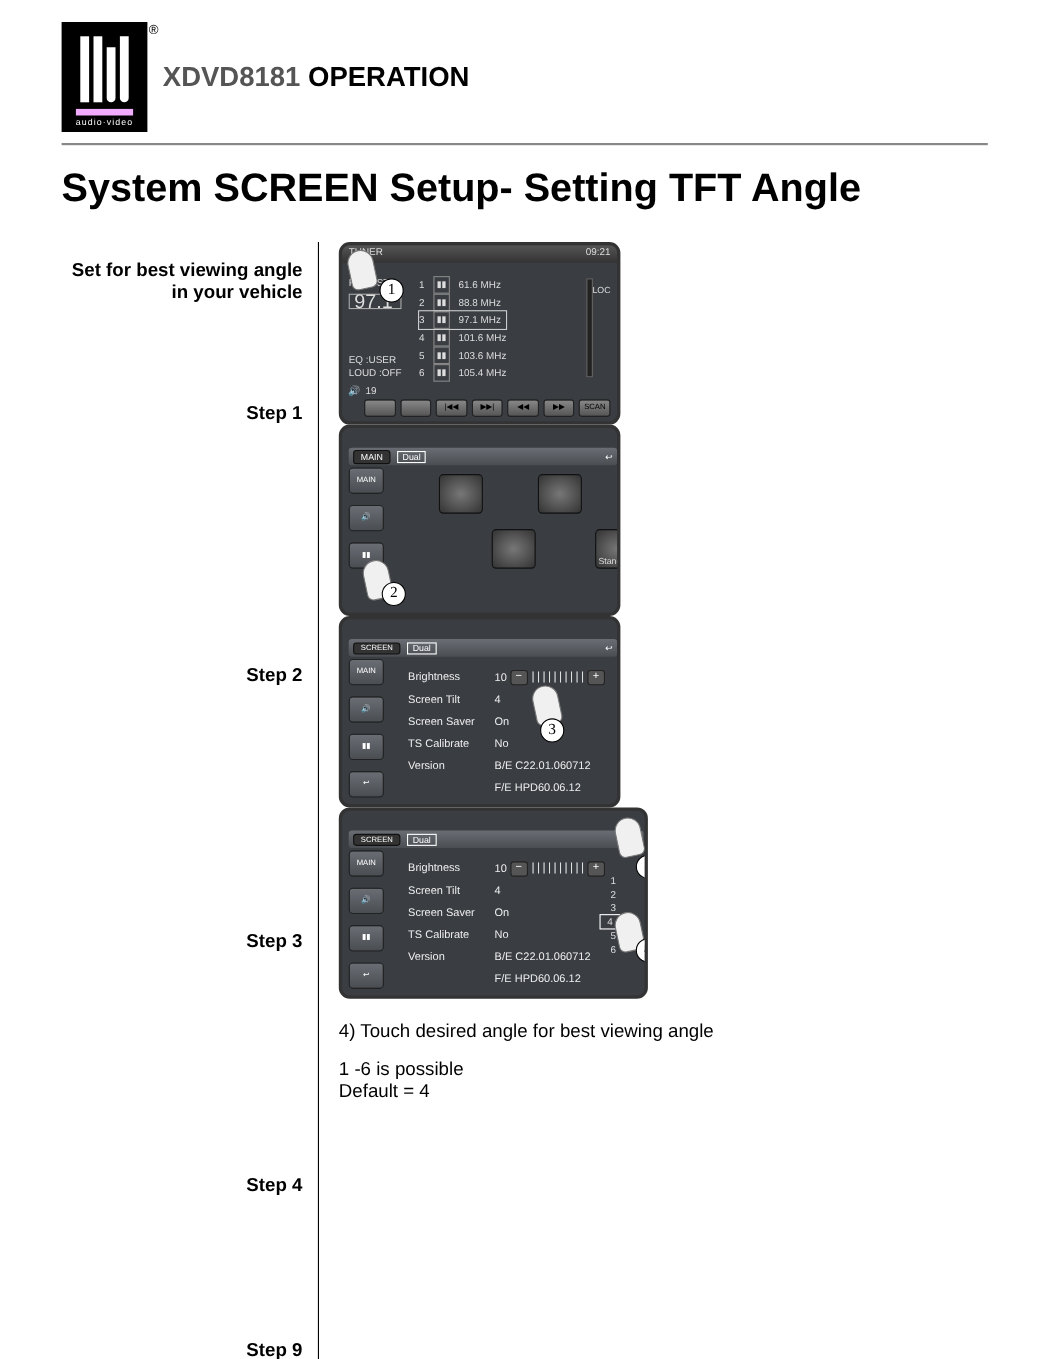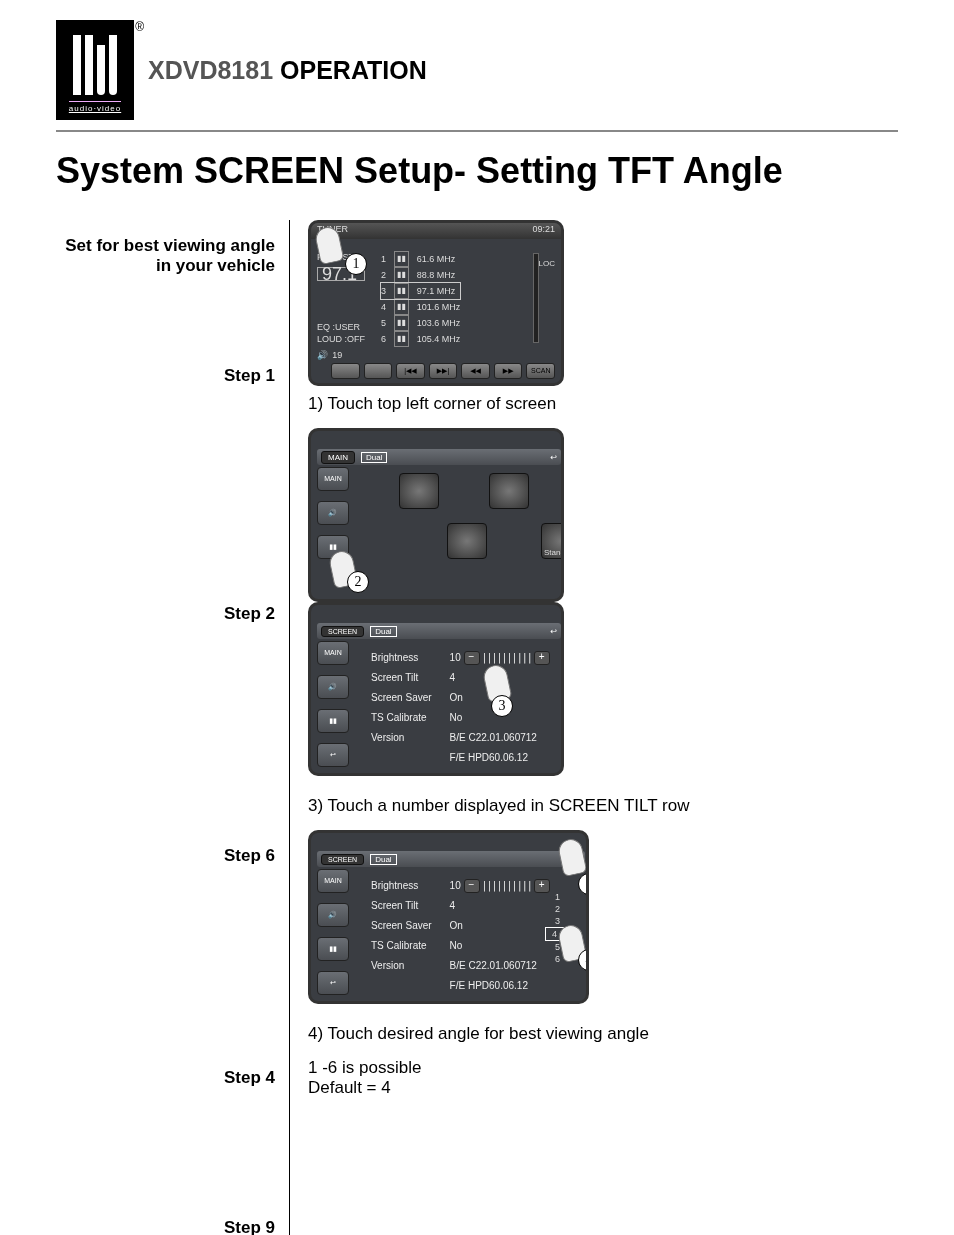--- a/index.html
+++ b/index.html
@@ -43,23 +43,22 @@
   }
   .logo-bars .b1 { height: 60px; }
   .logo-bars .b2 { height: 60px; }
   .logo-bars .b3 { height: 50px; border-radius: 0 0 8px 8px; }
   .logo-bars .b4 { height: 60px; border-radius: 0 0 8px 8px; }
   .logo-text {
     color: #fff;
     font-size: 8px;
     letter-spacing: 1px;
     margin-top: 6px;
-    border-top: 1px solid #f0abfc;
+    border-top: 6px solid #f0abfc;
     padding-top: 2px;
-    text-decoration: underline;
   }
   .reg { position:absolute; top:0; right:-10px; font-size:12px; }
   .header-title {
     font-size: 25px;
     color: #555;
     font-weight: bold;
   }
   .header-title .op { color: #000; }
   hr.sep {
     border: none;
@@ -290,21 +289,21 @@
 
   <hr class="sep">
 
   <h1 class="page-title">System SCREEN Setup- Setting TFT Angle</h1>
 
   <div class="content">
     <div class="left-col">
       <p class="intro">Set for best viewing angle in your vehicle</p>
       <p class="step-label" style="margin-bottom:218px">Step 1</p>
       <p class="step-label" style="margin-bottom:222px">Step 2</p>
-      <p class="step-label" style="margin-bottom:202px">Step 6</p>
+      <p class="step-label" style="margin-bottom:202px">Step 3</p>
       <p class="step-label" style="margin-bottom:130px">Step 4</p>
       <p class="step-label">Step 9</p>
     </div>
 
     <div class="right-col">
 
       <div class="shot shot1">
         <div class="titlebar">
           <span>TUNER</span>
           <span>09:21</span>
@@ -360,21 +359,20 @@
           <div class="bb">▶▶|</div>
           <div class="bb">◀◀</div>
           <div class="bb">▶▶</div>
           <div class="bb">SCAN</div>
         </div>
         <div class="fingertouch" style="left:6px;top:4px">
             <div class="finger"></div>
           </div>
         <div class="callout" style="left:34px;top:30px">1</div>
       </div>
-      <p class="caption">1) Touch top left corner of screen</p>
 
       <div class="shot shot2">
         <div class="menubar">
           <span class="menu-chip">MAIN</span>
           <span style="border:1px solid #fff;padding:0 4px">Dual</span>
           <span style="margin-left:auto">↩</span>
         </div>
         <div class="sidebar">
           <div class="side-btn">MAIN</div>
           <div class="side-btn">🔊</div>
@@ -441,21 +439,20 @@
                 <td></td>
                 <td>F/E HPD60.06.12</td>
               </tr>
         </tbody>
           </table>
         <div class="fingertouch" style="left:174px;top:60px">
             <div class="finger"></div>
           </div>
         <div class="callout" style="left:180px;top:90px">3</div>
       </div>
-      <p class="caption" style="margin-top:20px">3) Touch a number displayed in SCREEN TILT row</p>
 
       <div class="shot shot4">
         <div class="menubar" style="width:260px">
           <span class="menu-chip" style="font-size:7px">SCREEN</span>
           <span style="border:1px solid #fff;padding:0 4px">Dual</span>
           <span style="margin-left:auto">↩</span>
         </div>
         <div class="sidebar">
           <div class="side-btn">MAIN</div>
           <div class="side-btn">🔊</div>

